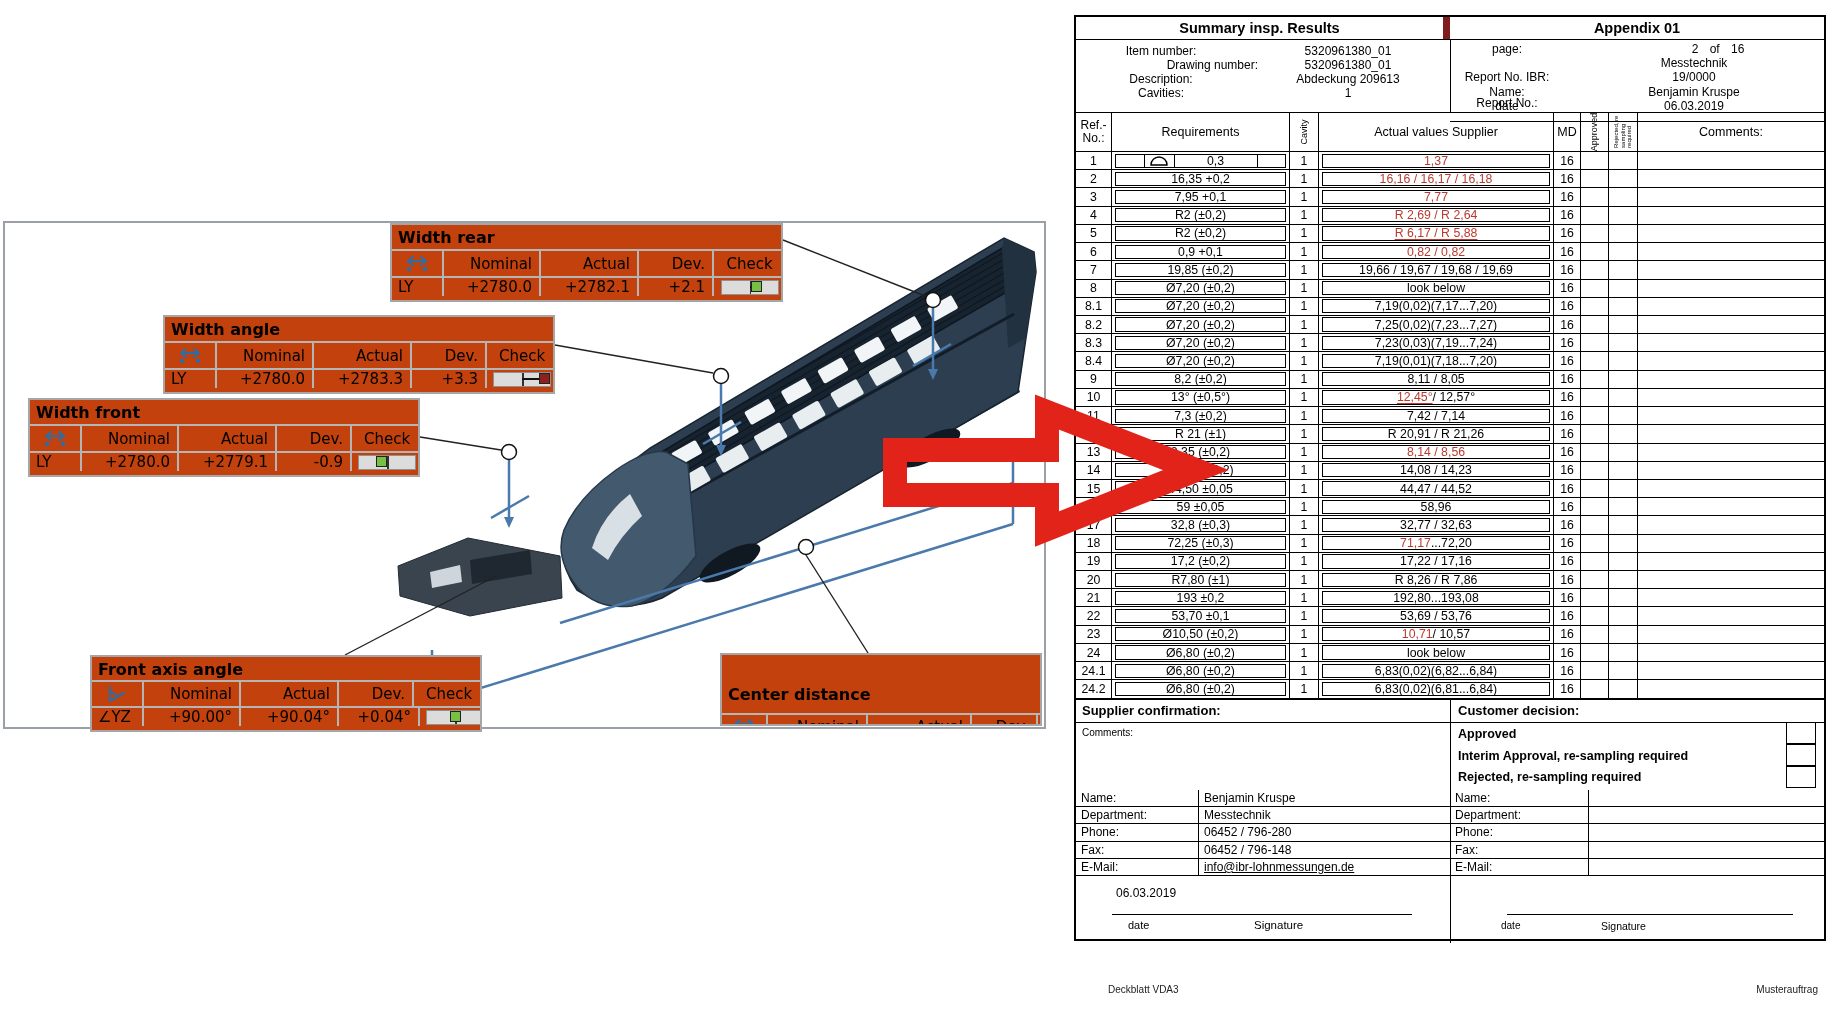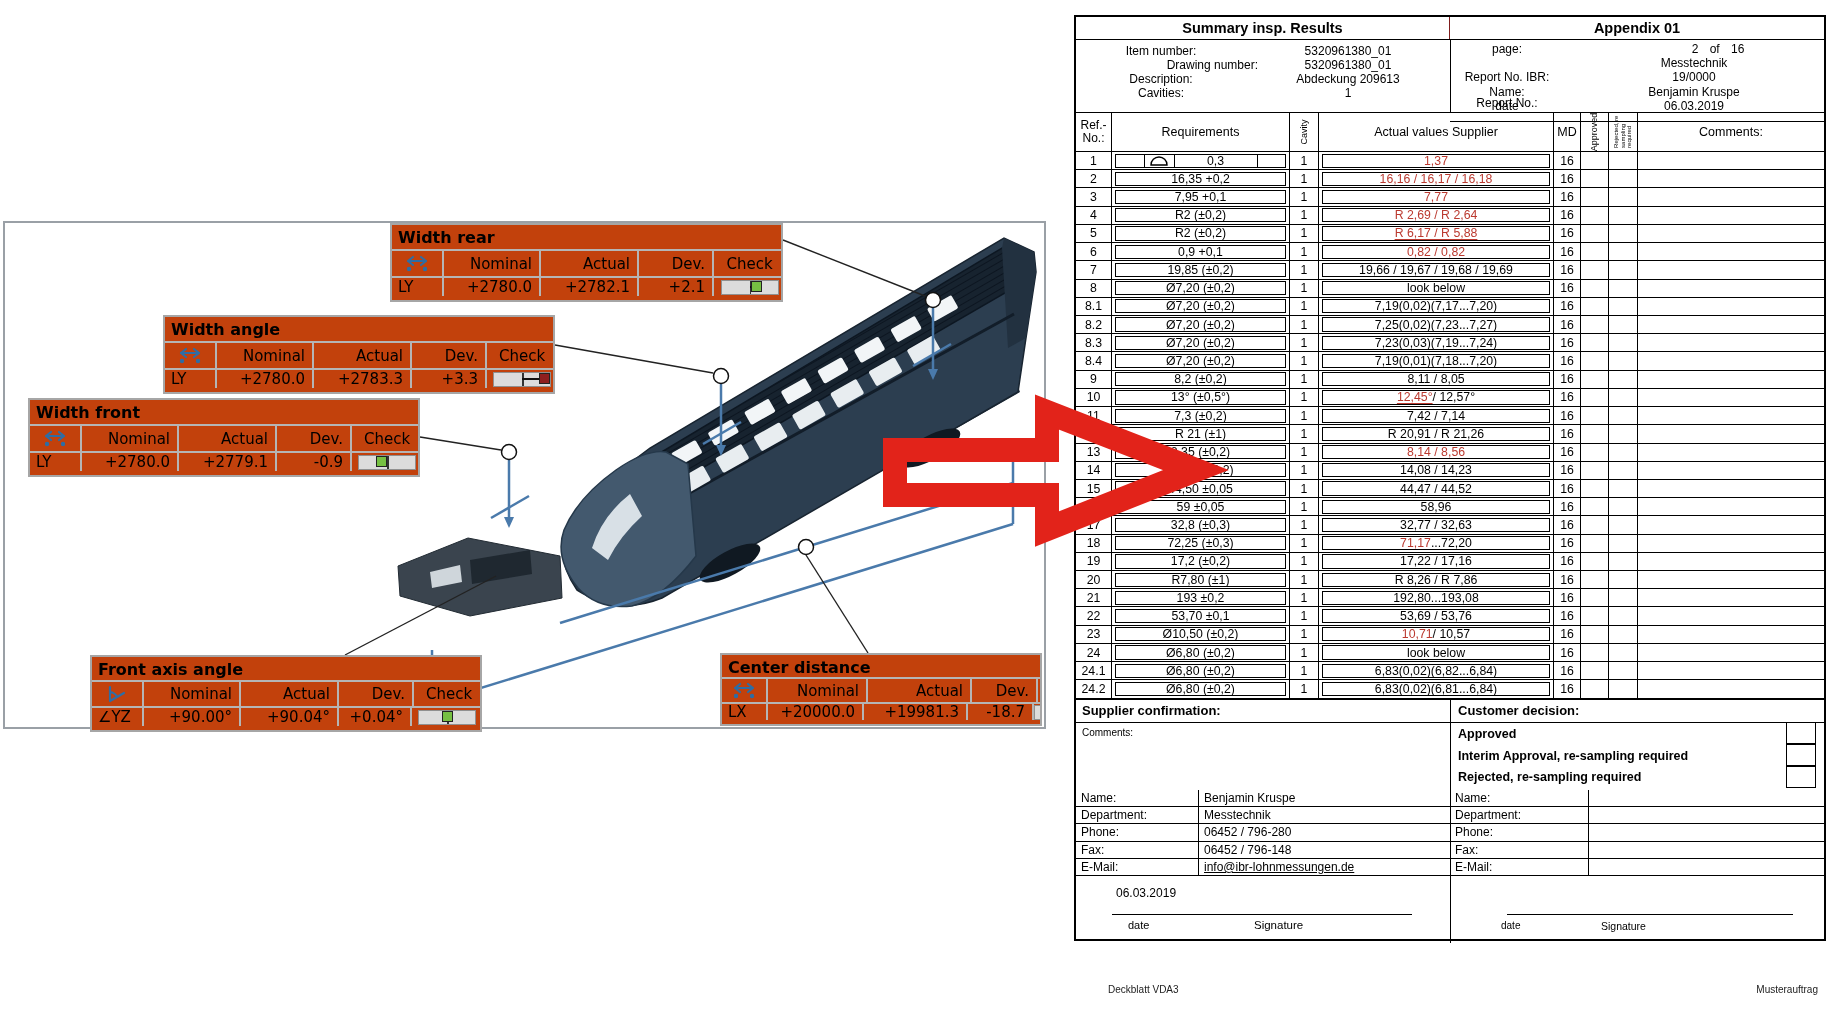--- a/index.html
+++ b/index.html
@@ -30,21 +30,21 @@
   .chk .cline{position:absolute;top:5px;height:2.5px;background:#111;}
   .chk .box{position:absolute;top:0px;width:11px;height:11px;border:1.5px solid #222;box-sizing:border-box;}
   .chk .box.green{background:#76c043;}
   .chk .box.darkred{background:#8e1f1f;}
 
   
   #report{position:absolute;left:1074px;top:15px;width:752px;height:926px;border:2px solid #000;
           box-sizing:border-box;background:#fff;z-index:4;font-size:12.5px;}
   .r-title{display:flex;height:22px;border-bottom:1px solid #000;}
   .r-title .cell{display:flex;align-items:center;justify-content:center;font-weight:bold;font-size:14.5px;box-sizing:border-box;}
-  .r-title .left{width:374px;border-right:1px solid #7f1d1d;}
+  .r-title .left{width:374px;border-right:7px solid #7f1d1d;}
   .r-title .right{flex:1;}
   #r-info{position:relative;height:72px;border-bottom:1px solid #000;font-size:12px;}
   #r-info .vdiv{position:absolute;left:374px;top:0;bottom:0;width:0;border-left:1px solid #000;}
   #r-info .abs{position:absolute;white-space:nowrap;}
   #r-info .ctr{text-align:center;}
   #r-info .dline{position:absolute;left:374px;right:0;top:81px;border-top:1px solid #000;}
   #r-cols{display:grid;grid-template-columns:36px 178px 29px 235px 27px 28px 29px 186px;
           height:38px;border-bottom:1px solid #000;}
   #r-cols .hc{display:flex;align-items:center;justify-content:center;border-right:1px solid #000;
               box-sizing:border-box;font-size:12.5px;text-align:center;overflow:hidden;}
@@ -258,32 +258,32 @@
           </div>
           <div class="mcell num" style="width: 97px;">Nominal</div>
           <div class="mcell num" style="width: 98px;">Actual</div>
           <div class="mcell num" style="width: 75px;">Dev.</div>
           <div class="mcell cen" style="width: 72px;">Check</div>
         </div>
         <div class="mrow" style="height: 18px;">
           <div class="mcell lab" style="width: 50px;">∠YZ</div>
           <div class="mcell num" style="width: 97px;">+90.00°</div>
           <div class="mcell num" style="width: 98px;">+90.04°</div>
-          <div class="mcell num" style="width: 73px;">+0.04°</div>
+          <div class="mcell num" style="width: 81px;">+0.04°</div>
           <div class="mcell cen" style="width: 72px;">
             <div class="chk">
               <div class="tick"></div>
               <div class="cline" style="left: 50%; width: 0%;"></div>
               <div class="box green" style="left: calc(50% - 5.5px);"></div>
             </div>
           </div>
         </div>
       </div>
       <div class="mtab" style="left: 720px; top: 653px; width: 322px; height: 73px;">
-        <div class="ttl" style="height: 24px;">Center distance</div>
+        <div class="ttl" style="height: 33px; margin-top: 27px;">Center distance</div>
         <div class="mrow hdr" style="height: 25px;">
           <div class="mcell cen" style="width: 44px;">
             <svg width="26" height="20" viewBox="0 0 26 20">
               <path d="M4 7 H22 M4 7 L9 3 M4 7 L9 11 M22 7 L17 3 M22 7 L17 11" stroke="#2e6da4" stroke-width="2.2" fill="none" stroke-linecap="round"></path>
               <circle cx="5" cy="15" r="2.2" fill="#2e6da4"></circle>
               <circle cx="21" cy="15" r="2.2" fill="#2e6da4"></circle>
             </svg>
           </div>
           <div class="mcell num" style="width: 100px;">Nominal</div>
           <div class="mcell num" style="width: 104px;">Actual</div>

